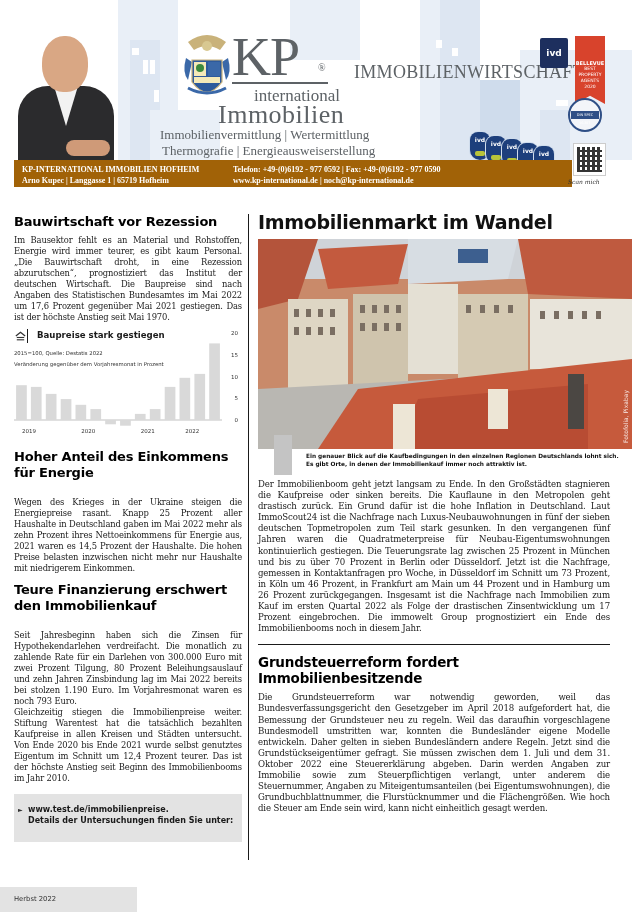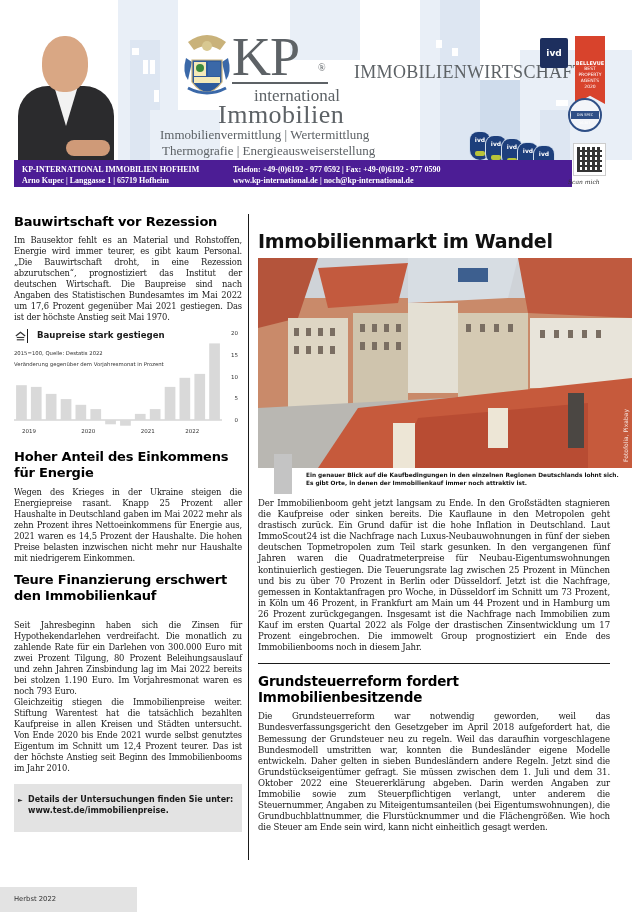--- a/index.html
+++ b/index.html
@@ -34,21 +34,21 @@
   .badge-seal span { display: block; width: 28px; height: 8px; background: #2f4f86; color: #fff; font-family: "DejaVu Sans", sans-serif; font-size: 3.5px; text-align: center; line-height: 8px; }
   .ivd-stack { position: absolute; top: 132px; width: 20px; height: 28px; background: #1d3f7c; border-radius: 8px 8px 10px 10px; color: #fff; font-family: "DejaVu Sans", sans-serif; font-size: 6px; font-weight: bold; text-align: center; padding-top: 4px; box-shadow: 0 0 0 1px #cfdcec; }
   .ivd-stack::after { content: ""; position: absolute; left: 5px; bottom: 4px; width: 10px; height: 5px; background: #b8c43a; border-radius: 2px; }
   .qr { position: absolute; left: 573px; top: 143px; width: 33px; height: 33px; background: #fff; padding: 3px; border: 1px solid #ccc; }
   .qr div { width: 100%; height: 100%; background:
       repeating-linear-gradient(90deg, #111 0 3px, transparent 3px 5px),
       repeating-linear-gradient(0deg, #111 0 2px, #fff 2px 5px);
       opacity: 0.85; }
   .scan-me { position: absolute; left: 568px; top: 178px; font-family: "DejaVu Serif", serif; font-style: italic; font-size: 6px; color: #333; }
 
-  .contact-bar { position: absolute; left: 14px; top: 160px; width: 558px; height: 27px; background: #4c1d95; color: #ffffff; font-family: "Liberation Serif", serif; font-size: 8px; line-height: 11px; padding: 3px 0 0 8px; }
+  .contact-bar { position: absolute; left: 14px; top: 160px; width: 558px; height: 27px; background: #a16207; color: #ffffff; font-family: "Liberation Serif", serif; font-size: 8px; line-height: 11px; padding: 3px 0 0 8px; }
   .contact-col { position: absolute; top: 4px; }
   .contact-col.c1 { left: 8px; }
   .contact-col.c2 { left: 219px; }
   .contact-col .b { font-weight: bold; }
 
   
   .col-divider { position: absolute; left: 248px; top: 214px; width: 1px; height: 646px; background: #1a1a1a; }
 
   
   .left-col { position: absolute; left: 14px; top: 214px; width: 228px; }
@@ -58,31 +58,31 @@
   .art1 h2 { margin-bottom: 5px; }
   .chart { position: relative; width: 228px; height: 112px; margin-top: 6px; }
   .chart-icon { position: absolute; left: 2px; top: 2px; width: 14px; height: 14px; border-right: 1px solid #1a1a1a; }
   .chart-title { position: absolute; left: 23px; top: 1px; font-family: "DejaVu Sans", sans-serif; font-weight: bold; font-size: 8.6px; }
   .chart-sub1, .chart-sub2 { position: absolute; left: 0; font-family: "DejaVu Sans", sans-serif; font-size: 5.3px; color: #333; }
   .chart-sub1 { top: 21px; }
   .chart-sub2 { top: 32px; }
   .chart svg { position: absolute; left: 0; top: 0; }
 
   .art2 { margin-top: 8px; }
-  .art2 h2 { margin-bottom: 6px; }
+  .art2 h2 { margin-bottom: 16px; }
   .art3 { margin-top: 8px; }
   .art3 h2 { margin-bottom: 16px; }
   .infobox { margin-top: 10px; background: #e3e3e3; height: 48px; padding: 10px 0 0 0; position: relative; }
   .infobox .arrow { position: absolute; left: 4px; top: 12px; font-size: 6px; color: #333; font-family: "DejaVu Sans", sans-serif; }
   .infobox .txt { margin-left: 14px; font-family: "DejaVu Sans", sans-serif; font-weight: bold; font-size: 8px; line-height: 11px; }
 
   .footer-tab { position: absolute; left: 0; top: 887px; width: 137px; height: 25px; background: #e3e3e3; font-family: "DejaVu Sans", sans-serif; font-size: 6.8px; color: #333; padding: 8px 0 0 14px; }
 
   
-  .right-col { position: absolute; left: 258px; top: 229px; width: 352px; }
+  .right-col { position: absolute; left: 258px; top: 210px; width: 352px; }
   .main-title { font-family: "DejaVu Sans", sans-serif; font-weight: bold; font-size: 19px; line-height: 24px; color: #111; letter-spacing: -0.3px; }
   .photo { position: relative; width: 374px; height: 210px; margin-top: 5px; overflow: hidden; background: #b86a4e; }
   .caption-wrap { position: relative; height: 30px; }
   .caption-bar { position: absolute; left: 16px; top: -14px; width: 18px; height: 40px; background: #c4c4c4; }
   .caption { position: absolute; left: 48px; top: 3px; font-family: "DejaVu Sans", sans-serif; font-weight: bold; font-size: 5.8px; line-height: 8px; color: #111; width: 320px; }
   .photo-credit { position: absolute; right: 3px; bottom: 6px; writing-mode: vertical-rl; transform: rotate(180deg); font-family: "DejaVu Sans", sans-serif; font-size: 6px; color: rgba(255,255,255,0.85); }
   .right-col p.body { width: 352px; font-size: 8.6px; line-height: 11.1px; }
   .hr { height: 1px; background: #1a1a1a; margin: 10px 0 9px 0; width: 352px; }
   .art5 h2 { font-size: 13.5px; line-height: 16px; margin-bottom: 6px; }
 </style>
@@ -220,22 +220,22 @@
     <h2 class="sec">Hoher Anteil des Einkommens für Energie</h2>
     <p class="body">Wegen des Krieges in der Ukraine steigen die Energiepreise rasant. Knapp 25 Prozent aller Haushalte in Deutschland gaben im Mai 2022 mehr als zehn Prozent ihres Nettoeinkommens für Energie aus, 2021 waren es 14,5 Prozent der Haushalte. Die hohen Preise belasten inzwischen nicht mehr nur Haushalte mit niedrigerem Einkommen.</p>
   </article>
 
   <article class="art3">
     <h2 class="sec">Teure Finanzierung erschwert den Immobilienkauf</h2>
     <p class="body">Seit Jahresbeginn haben sich die Zinsen für Hypothekendarlehen verdreifacht. Die monatlich zu zahlende Rate für ein Darlehen von 300.000 Euro mit zwei Prozent Tilgung, 80 Prozent Beleihungsauslauf und zehn Jahren Zinsbindung lag im Mai 2022 bereits bei stolzen 1.190 Euro. Im Vorjahresmonat waren es noch 793 Euro.</p>
     <p class="body">Gleichzeitig stiegen die Immobilienpreise weiter. Stiftung Warentest hat die tatsächlich bezahlten Kaufpreise in allen Kreisen und Städten untersucht. Von Ende 2020 bis Ende 2021 wurde selbst genutztes Eigentum im Schnitt um 12,4 Prozent teurer. Das ist der höchste Anstieg seit Beginn des Immobilienbooms im Jahr 2010.</p>
     <div class="infobox">
       <span class="arrow">►</span>
+      <div class="txt">www.test.de/immobilienpreise.</div>
       <div class="txt">Details der Untersuchungen finden Sie unter:</div>
-      <div class="txt">www.test.de/immobilienpreise.</div>
     </div>
   </article>
 </section>
 
 <div class="footer-tab">Herbst 2022</div>
 
 <section class="right-col">
   <article>
     <h1 class="main-title">Immobilienmarkt im Wandel</h1>
     <div class="photo">

